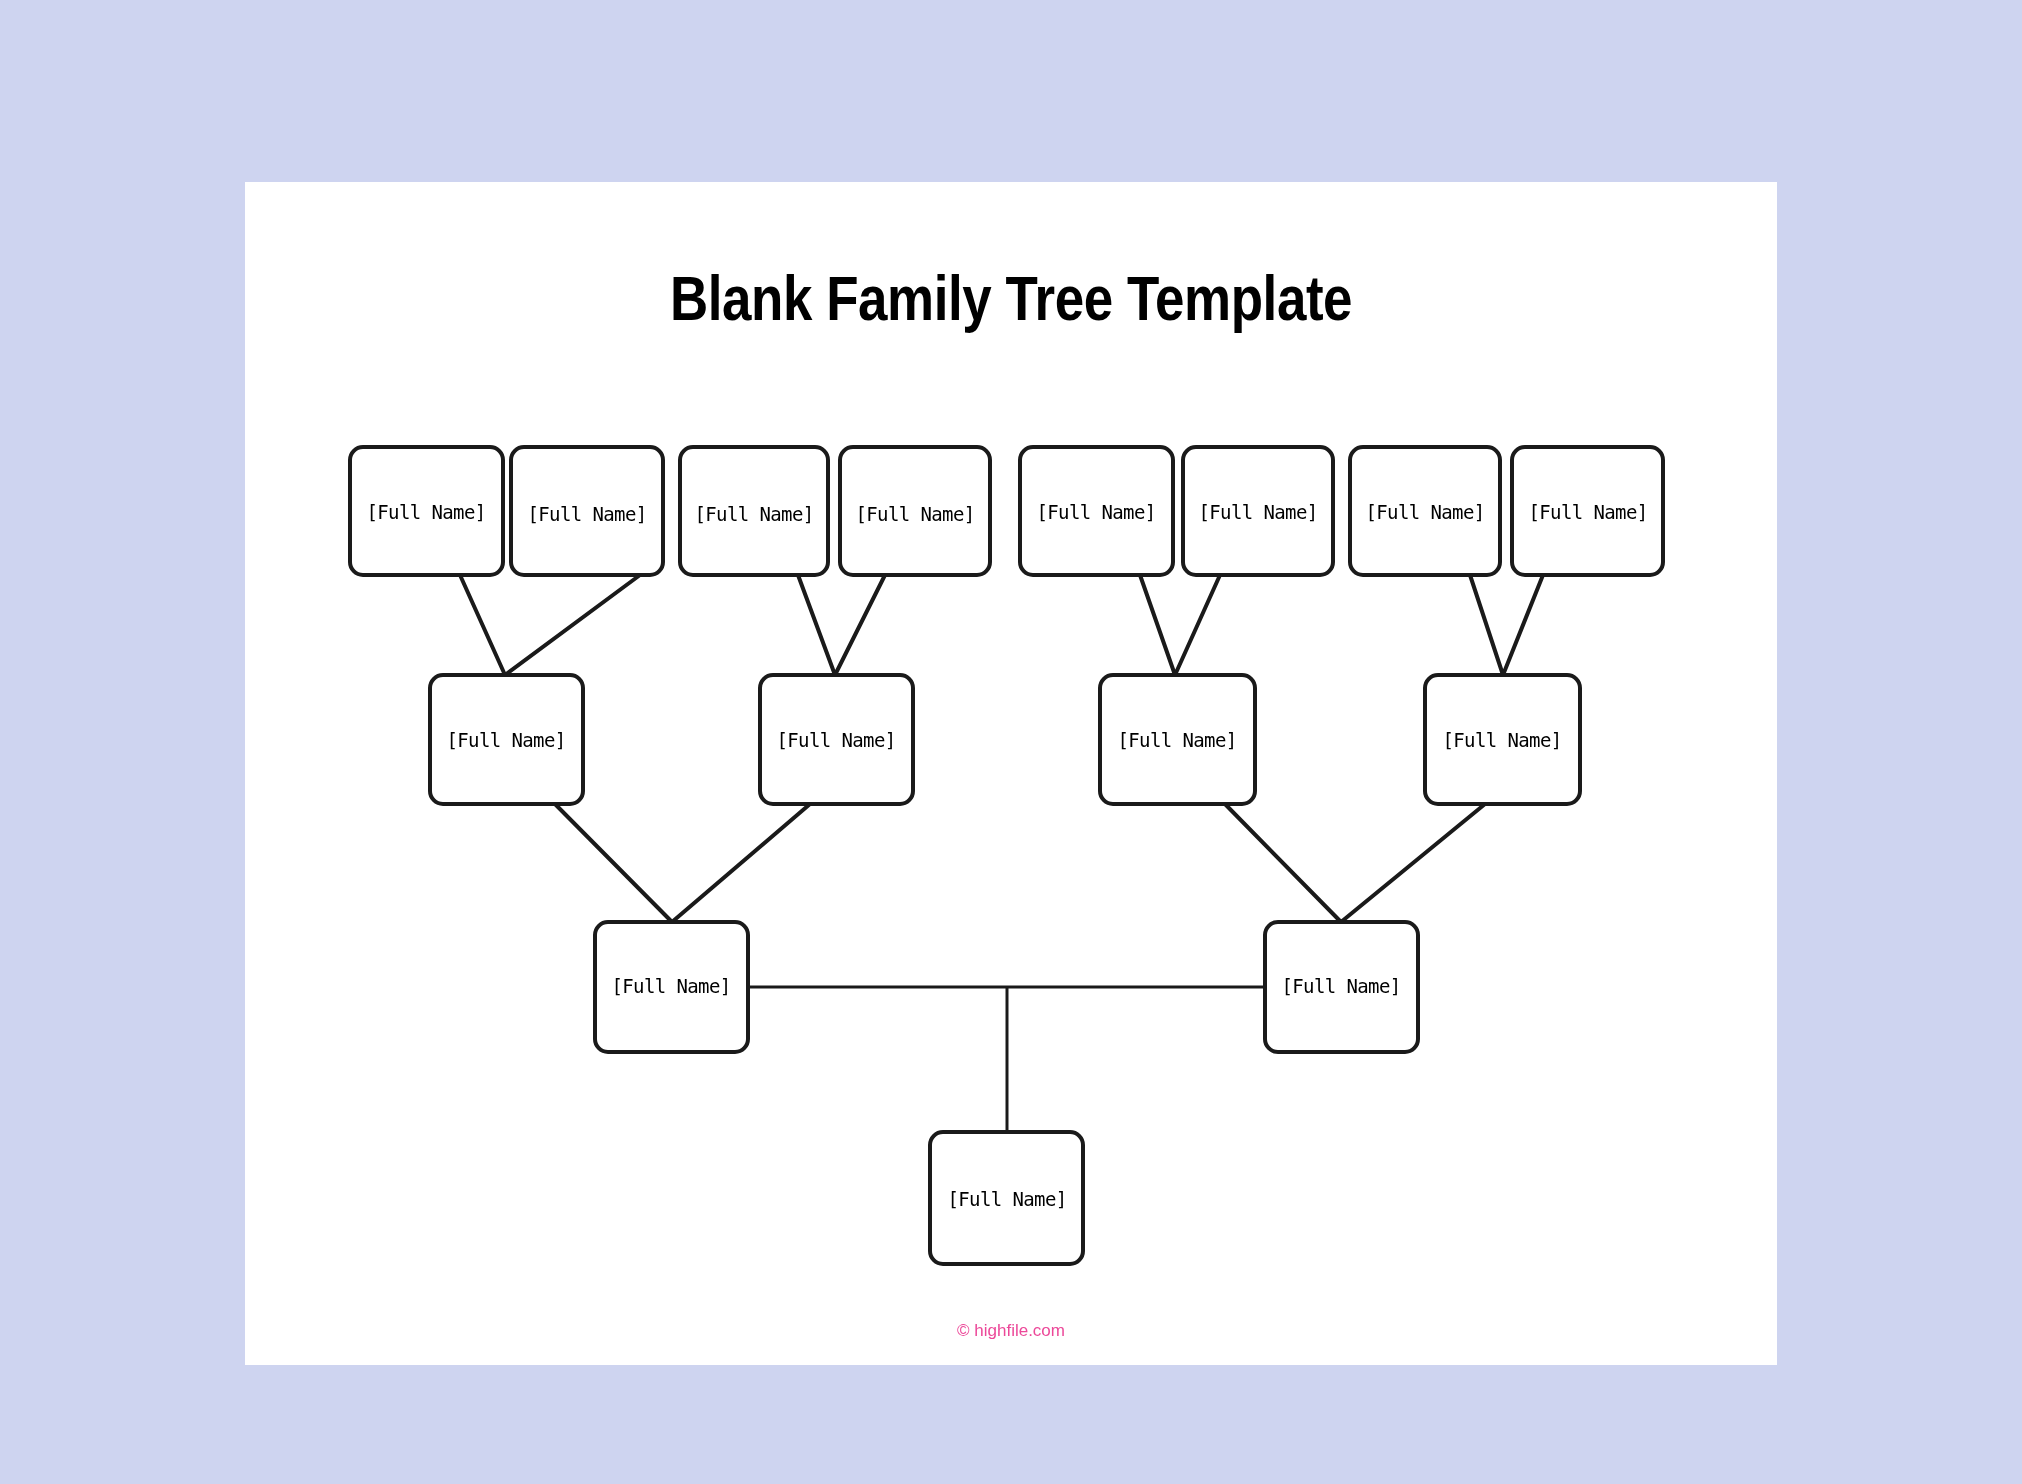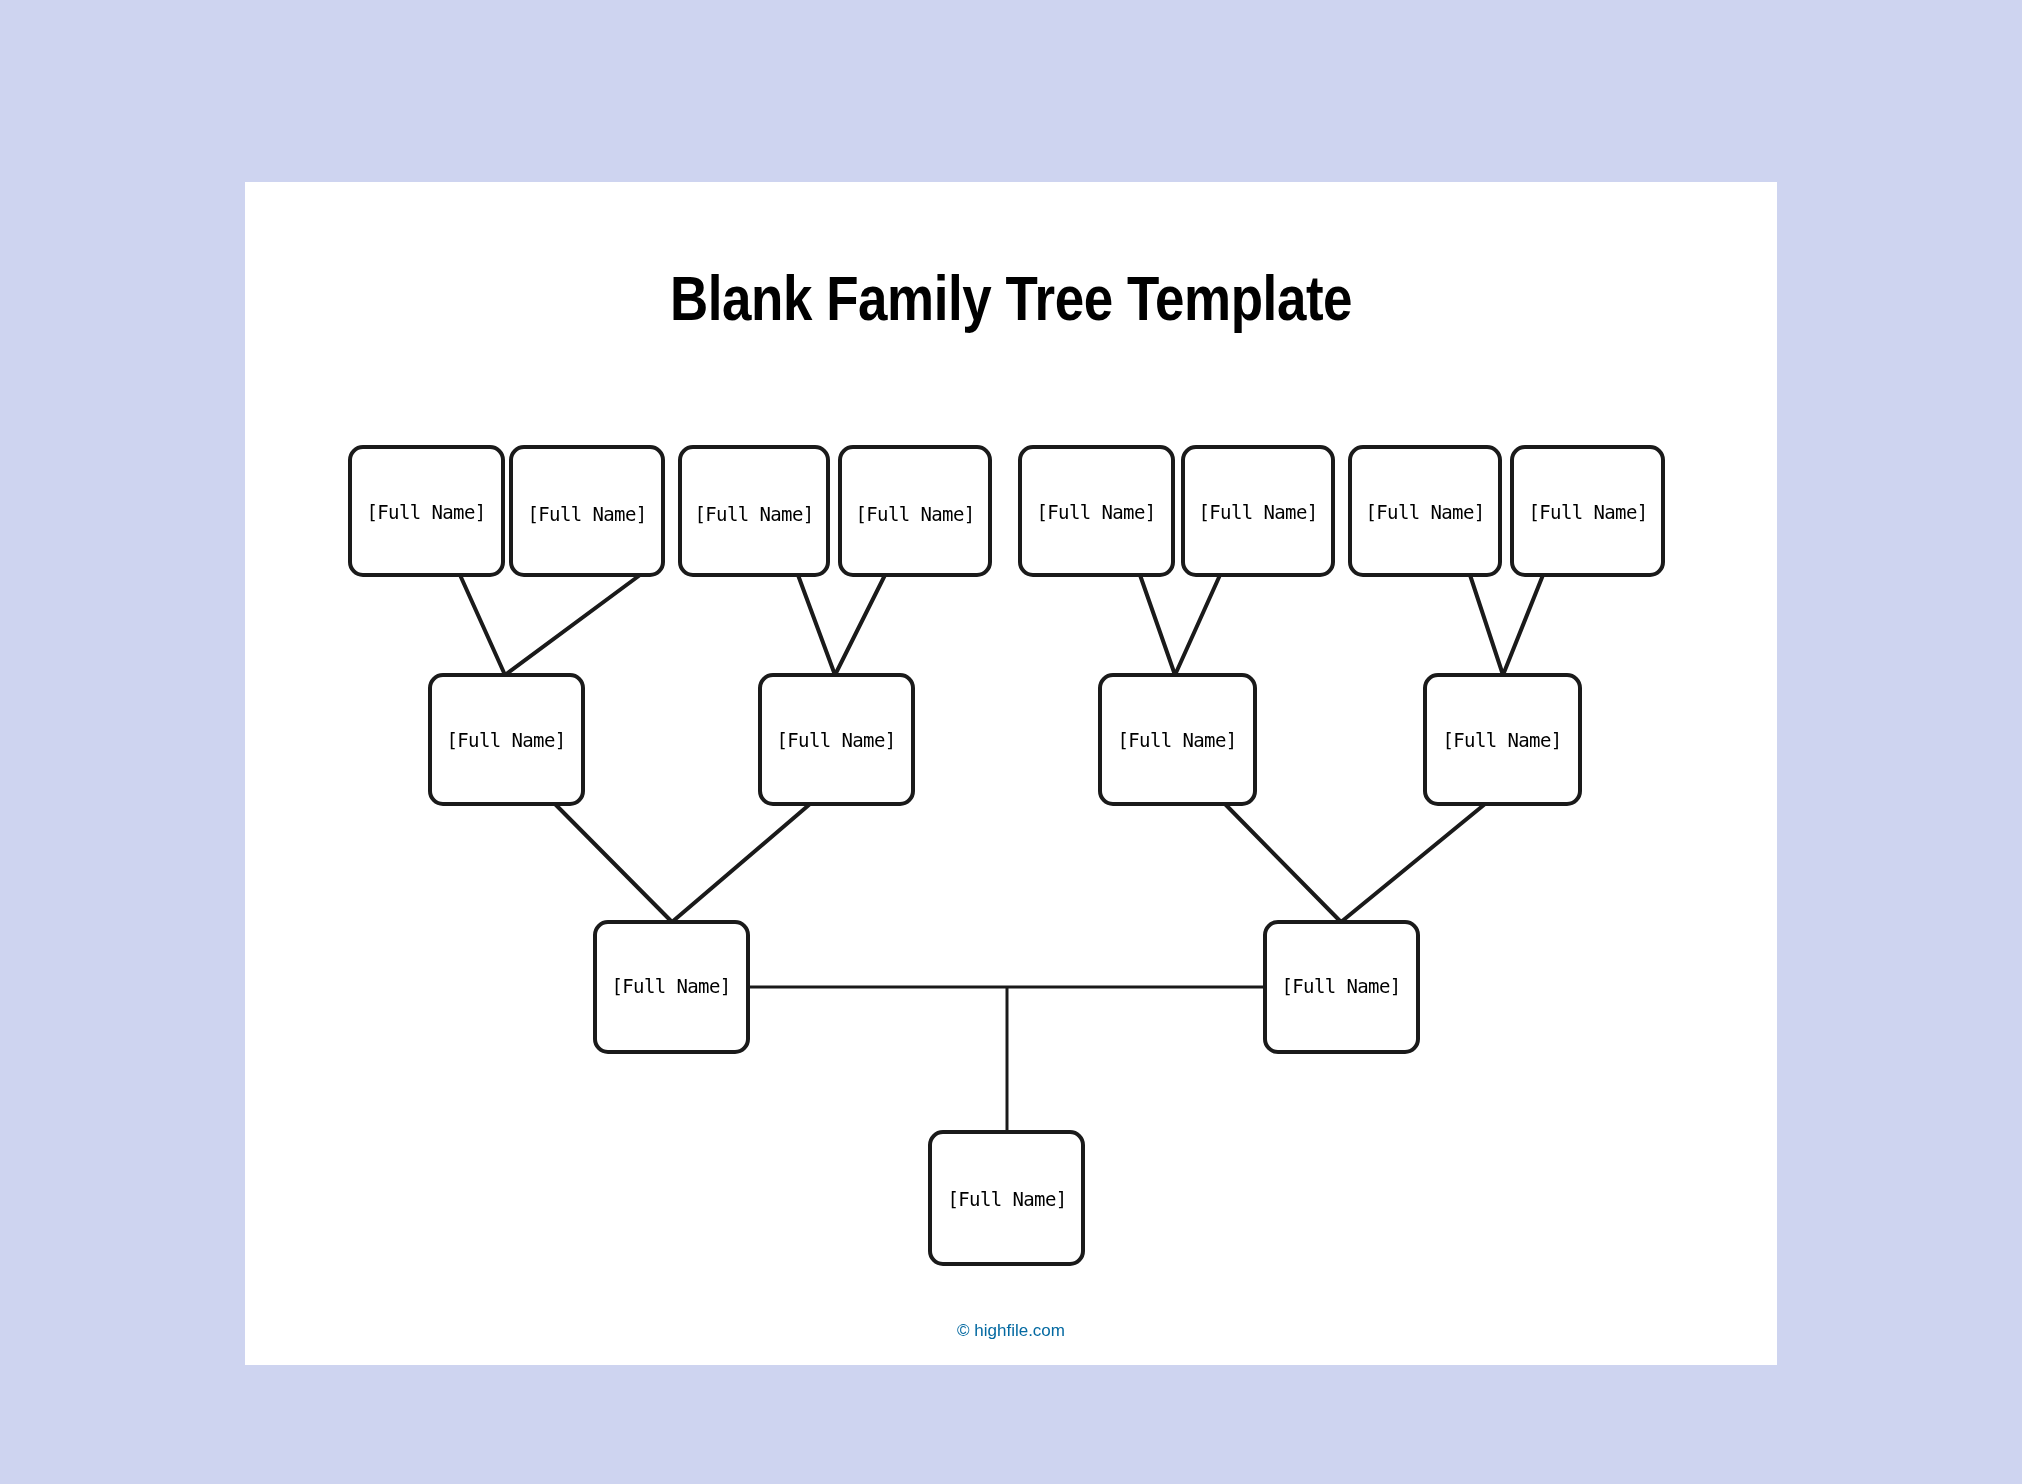--- a/index.html
+++ b/index.html
@@ -42,21 +42,21 @@
     transform-origin: center center;
     white-space: nowrap;
   }
   #footer {
     position: absolute;
     left: 0;
     bottom: 24px;
     width: 1532px;
     text-align: center;
     font-size: 17px;
-    color: #0369a1;
+    color: #ec4899;
     font-family: "Liberation Sans", sans-serif;
   }
   #tree {
     position: absolute;
     left: 0;
     top: 0;
     width: 1532px;
     height: 1183px;
   }
   .node-box {

